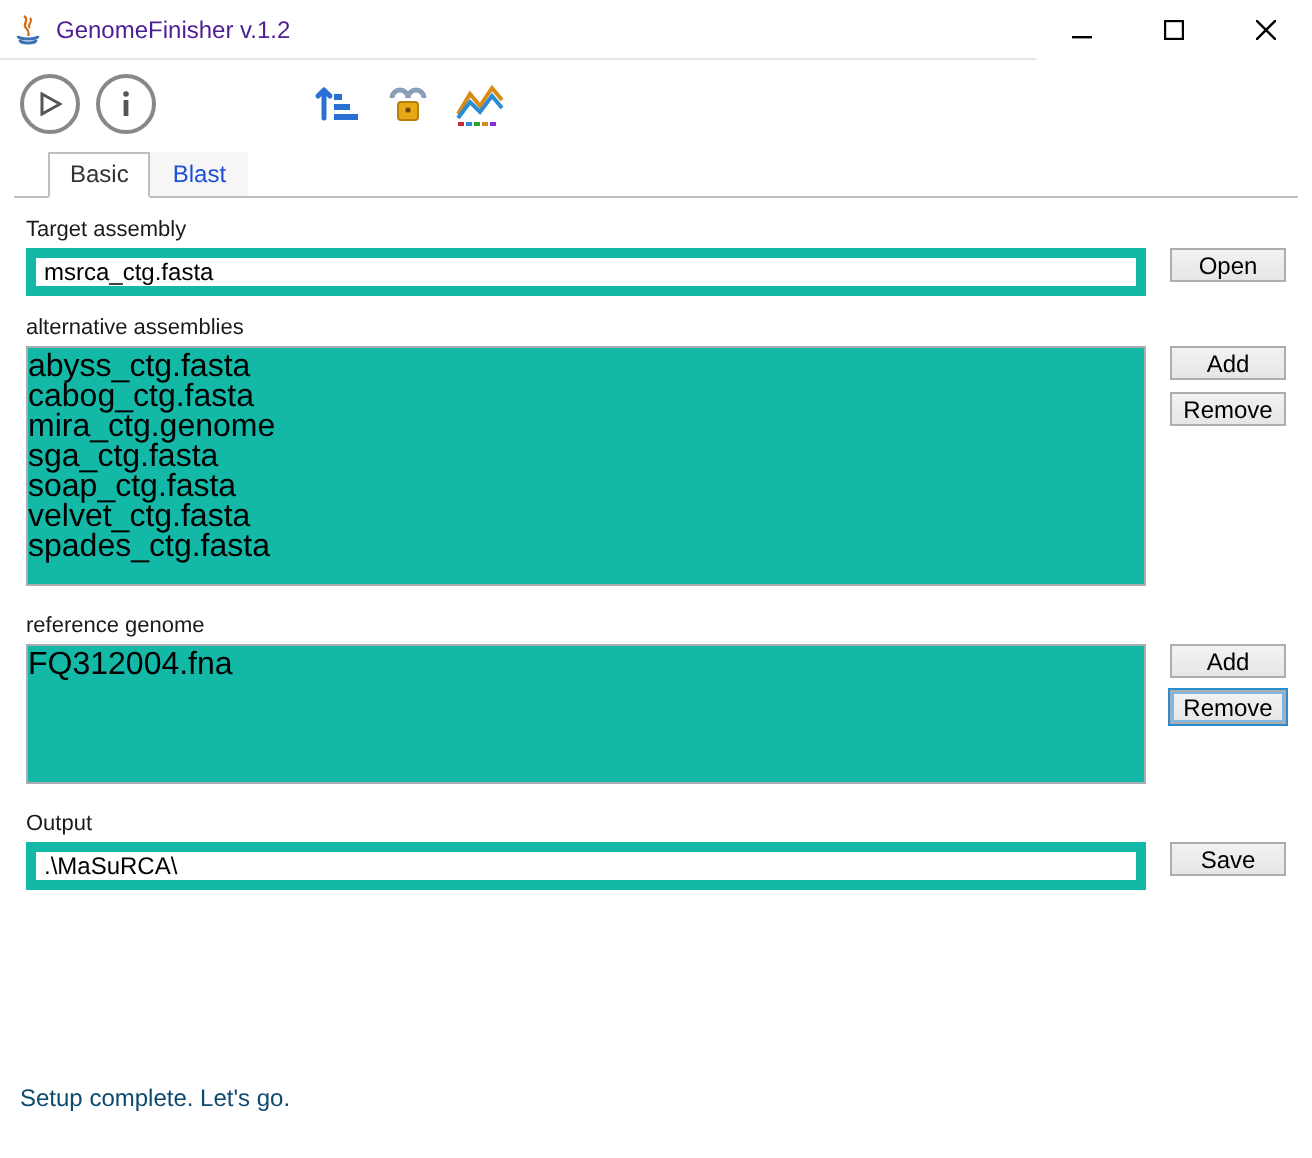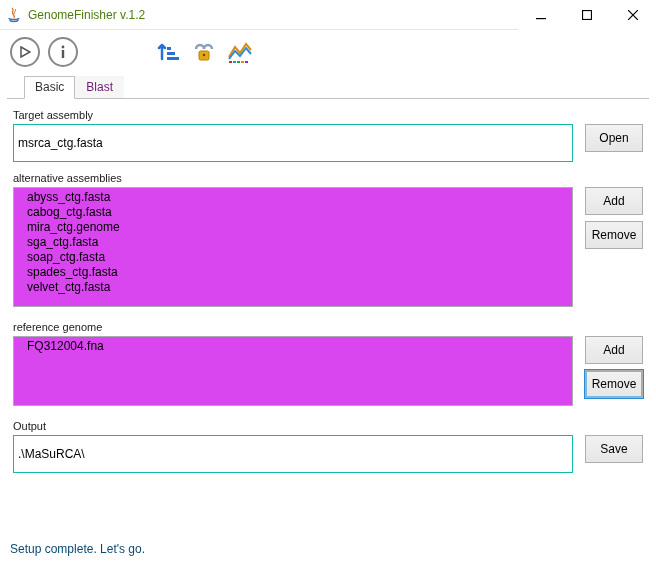--- a/index.html
+++ b/index.html
@@ -17,21 +17,21 @@
   
   .titlebar {
     height: 30px;
     background: #fff;
     display: flex;
     align-items: center;
     padding-left: 6px;
     border-bottom: 1px solid #e5e5e5;
   }
   .titlebar .app-icon { width: 16px; height: 16px; margin-right: 6px; display:flex; align-items:center; justify-content:center;}
-  .titlebar .title { flex: 0 0 auto; font-size: 12px; color: #4d7c0f; }
+  .titlebar .title { flex: 0 0 auto; font-size: 12px; color: #4c1d95; }
   .titlebar .spacer { flex: 1 1 auto; }
   .winbtns { display: flex; height: 100%; }
   .winbtn {
     width: 46px; height: 30px;
     display: flex; align-items: center; justify-content: center;
     background: #fff;
     color: #000;
   }
   
   .toolbar {
@@ -69,55 +69,55 @@
   }
   .tab.active {
     background: #fff;
     border: 1px solid #bfbfbf;
     border-bottom: 1px solid #fff;
     z-index: 2;
     margin-bottom: -1px;
   }
   .tab.inactive {
     background: #f6f6f6;
-    color: #701a75;
+    color: #1d4ed8;
   }
   
   .panel {
     border-top: 1px solid #bfbfbf;
     margin: 0 7px;
     padding: 6px 6px 6px 6px;
   }
   .section { margin-top: 2px; }
   .section-label { font-size: 11px; color: #1a1a1a; margin: 4px 0 3px 0; }
   .row { display: flex; gap: 12px; align-items: flex-start; }
   .col-left { flex: 1 1 auto; }
   .col-right { flex: 0 0 58px; display: flex; flex-direction: column; gap: 6px; }
   input.textfield {
     width: 100%;
-    height: 38px;
-    border: 1px solid #14b8a6;
+    height: 24px;
+    border: 5px solid #14b8a6;
     padding: 2px 4px;
     font-family: inherit;
     font-size: 12px;
     background: #fff;
   }
   .listbox {
     width: 100%;
     border: 1px solid #abadb3;
-    background: #d946ef;
-    padding: 2px 13px;
-    font-size: 12px;
+    background: #14b8a6;
+    padding: 2px 0;
+    font-size: 16px;
     line-height: 15px;
   }
   .listbox.la { height: 120px; }
   .listbox.rg { height: 70px; }
   .listbox div { white-space: nowrap; }
   .btn {
-    width: 58px; height: 28px;
+    width: 58px; height: 17px;
     background: linear-gradient(#f2f2f2, #e6e6e6);
     border: 1px solid #adadad;
     font-family: inherit; font-size: 12px;
     cursor: default;
     display:flex; align-items:center; justify-content:center;
     padding:0;
   }
   .btn.focused {
     outline: 1px solid #2a8dd4;
     outline-offset: 0;
@@ -228,22 +228,22 @@
   <div class="section" style="margin-top:10px;">
     <div class="section-label">alternative assemblies</div>
     <div class="row">
       <div class="col-left">
         <div class="listbox la" id="altlist">
             <div>abyss_ctg.fasta</div>
             <div>cabog_ctg.fasta</div>
             <div>mira_ctg.genome</div>
             <div>sga_ctg.fasta</div>
             <div>soap_ctg.fasta</div>
+            <div>velvet_ctg.fasta</div>
             <div>spades_ctg.fasta</div>
-            <div>velvet_ctg.fasta</div>
           </div>
       </div>
       <div class="col-right">
         <button class="btn">Add</button>
         <button class="btn">Remove</button>
       </div>
     </div>
   </div>
 
   <div class="section" style="margin-top:14px;">

